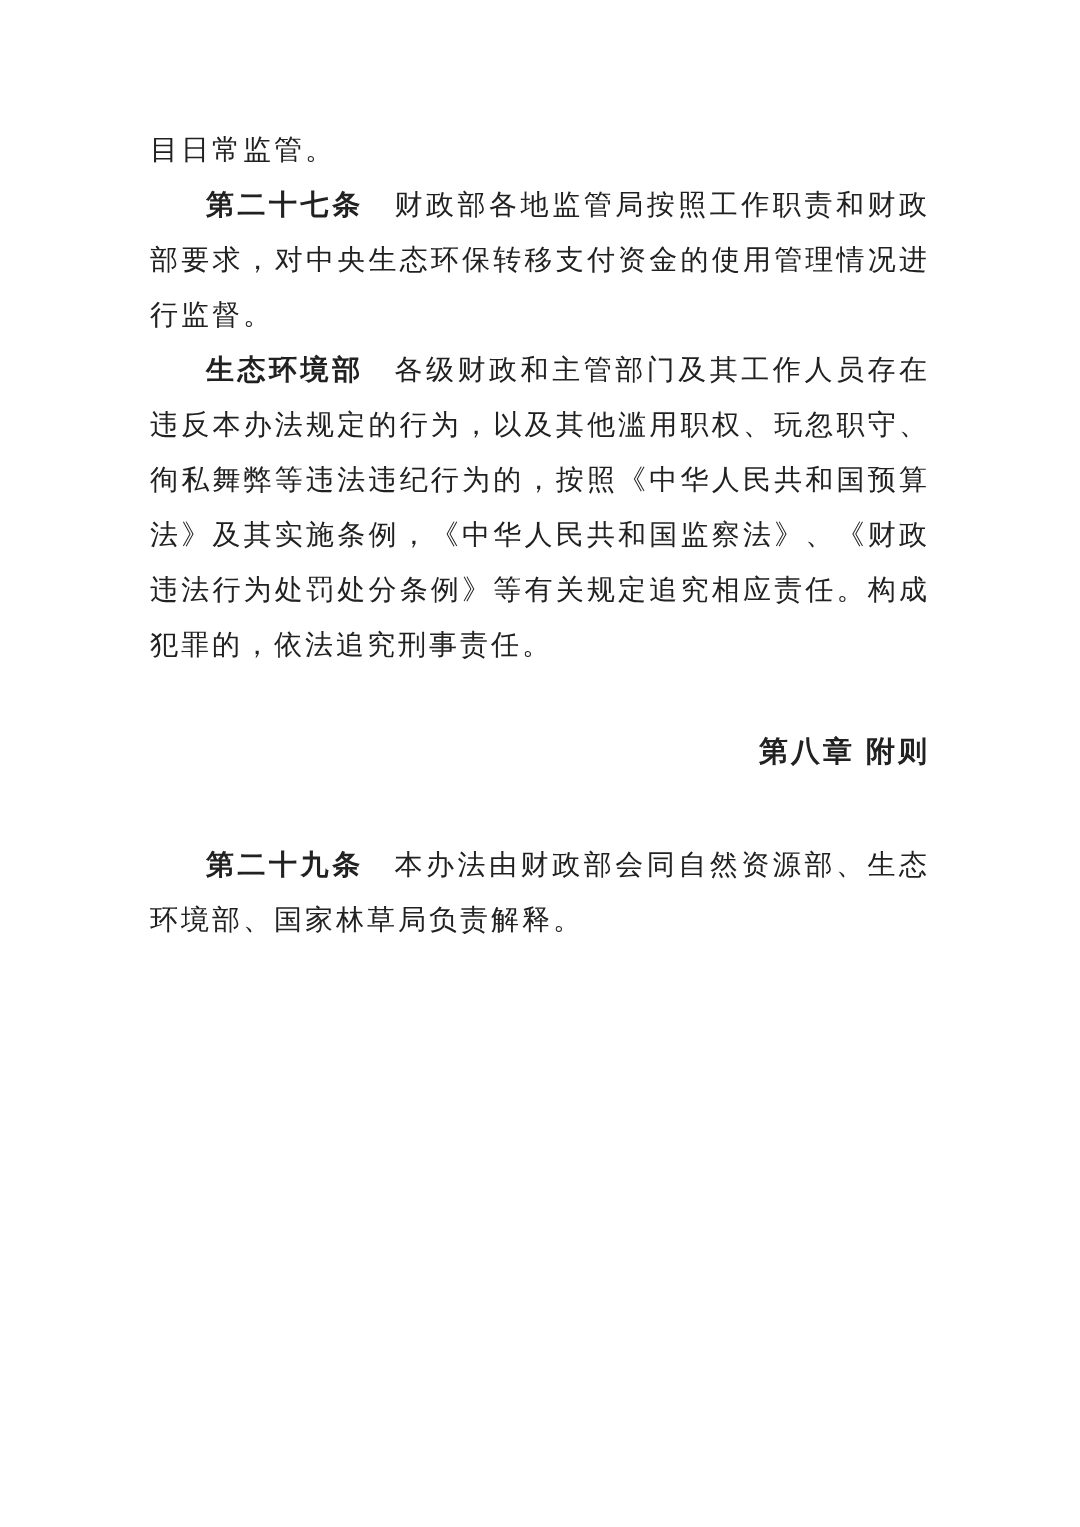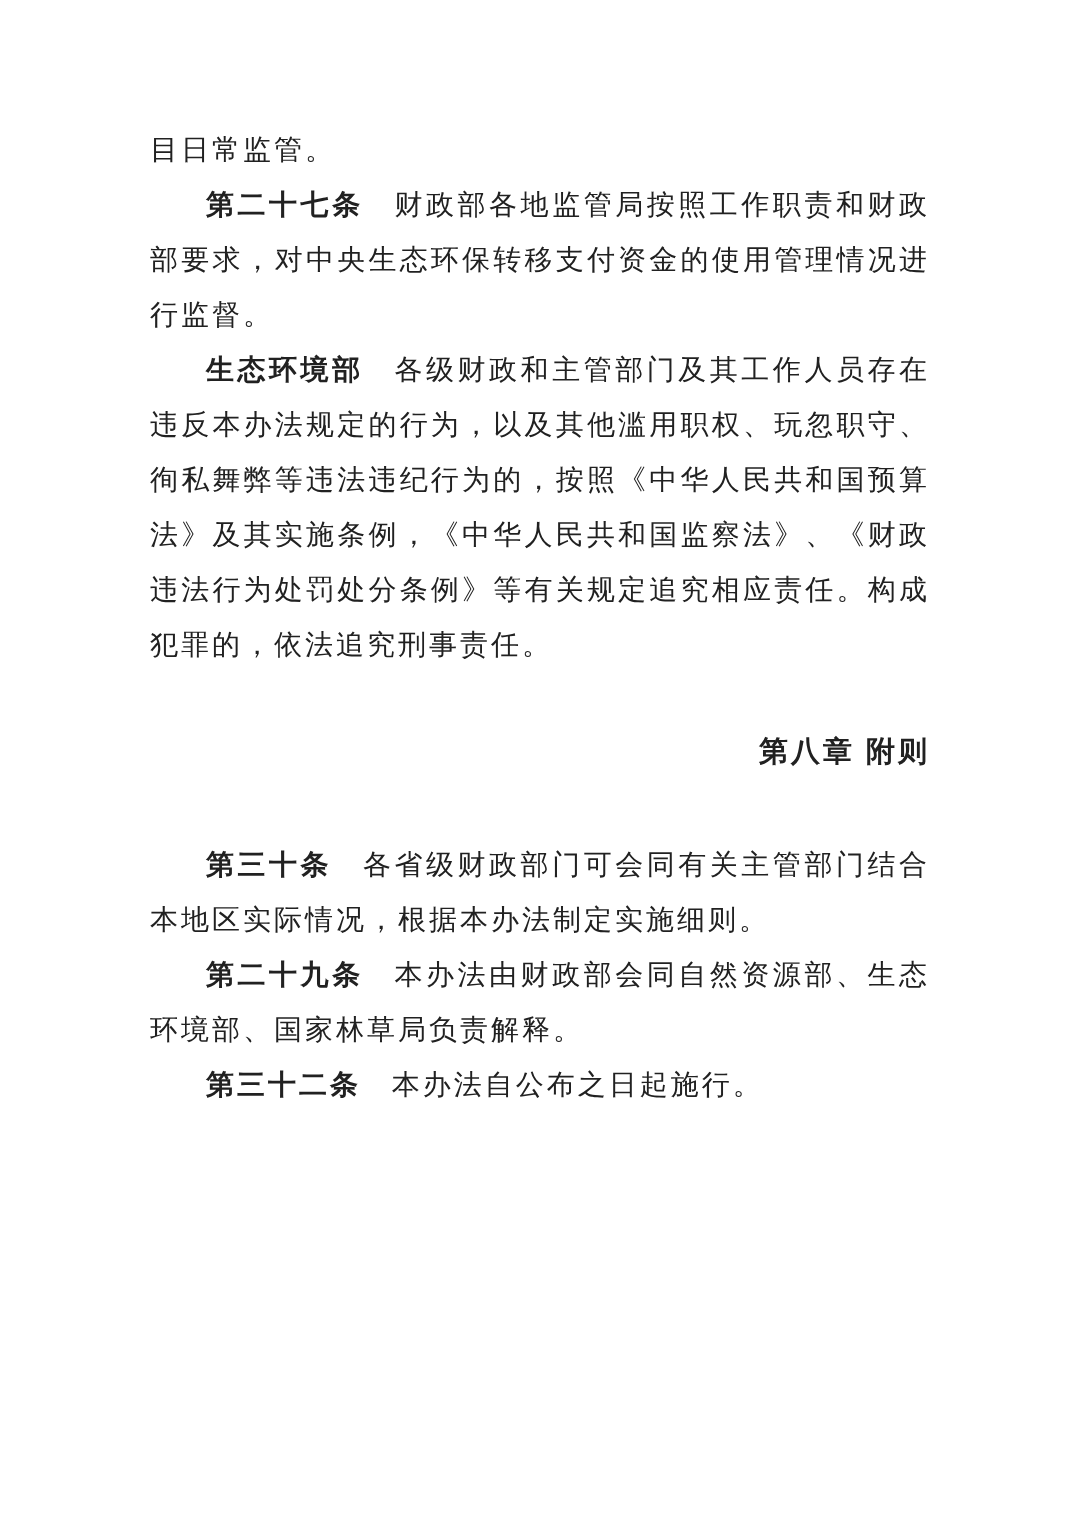--- a/index.html
+++ b/index.html
@@ -66,27 +66,21 @@
     <span class="article-label">第二十七条</span><span>财政部各地监管局按照工作职责和财政部要求，对中央生态环保转移支付资金的使用管理情况进行监督。</span>
   </p>
 
 
   <p class="para">
     <span class="article-label">生态环境部</span><span>各级财政和主管部门及其工作人员存在违反本办法规定的行为，以及其他滥用职权、玩忽职守、徇私舞弊等违法违纪行为的，按照《中华人民共和国预算法》及其实施条例，《中华人民共和国监察法》、《财政违法行为处罚处分条例》等有关规定追究相应责任。构成犯罪的，依法追究刑事责任。</span>
   </p>
 
   <p class="para chapter-heading">第八章 附则</p>
 
-  <p class="para">
-    <span class="article-label">第三十条</span><span>各省级财政部门可会同有关主管部门结合本地区实际情况，根据本办法制定实施细则。</span>
-  </p>
 
   <p class="para">
     <span class="article-label">第二十九条</span><span>本办法由财政部会同自然资源部、生态环境部、国家林草局负责解释。</span>
   </p>
 
-  <p class="para">
-    <span class="article-label">第三十二条</span><span>本办法自公布之日起施行。</span>
-  </p>
 
   <div class="page-footer">9</div>
 
 </div>
 
 </body></html>

